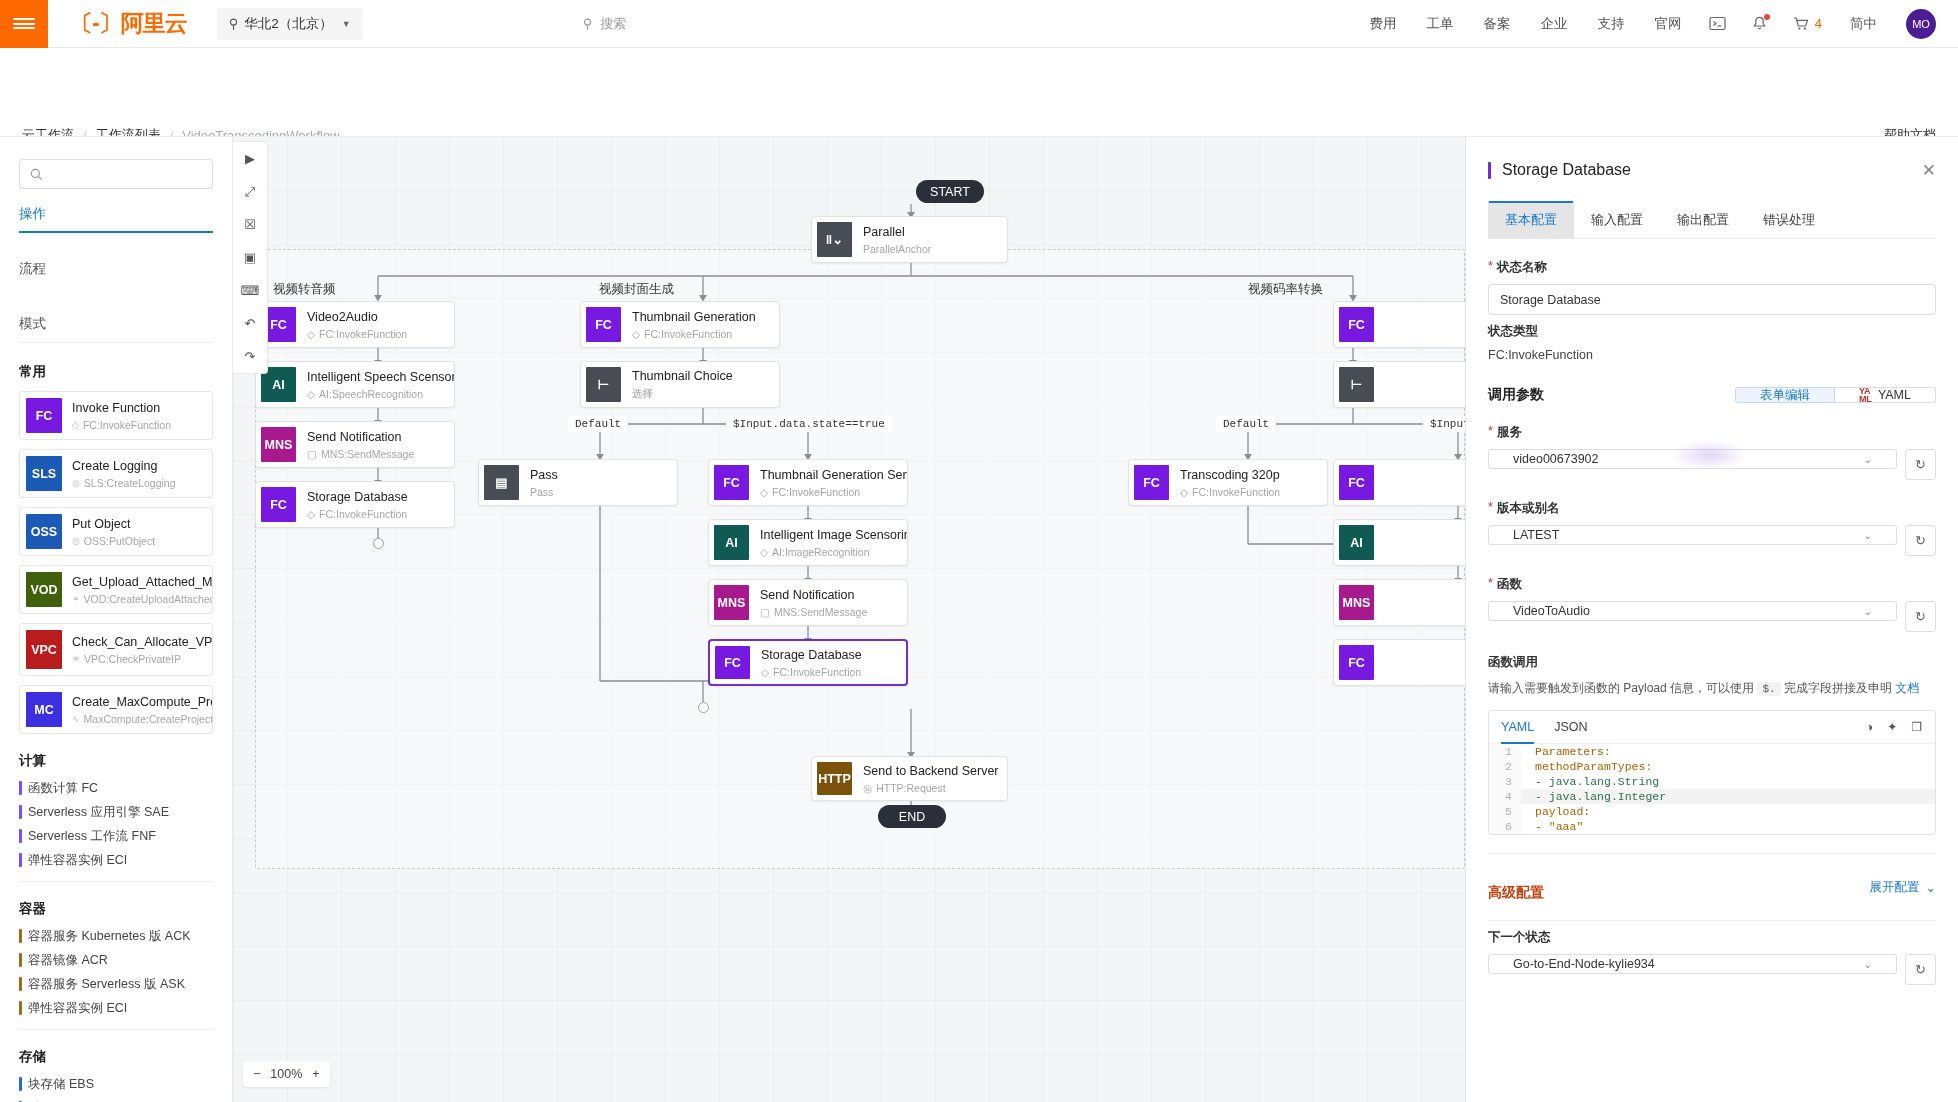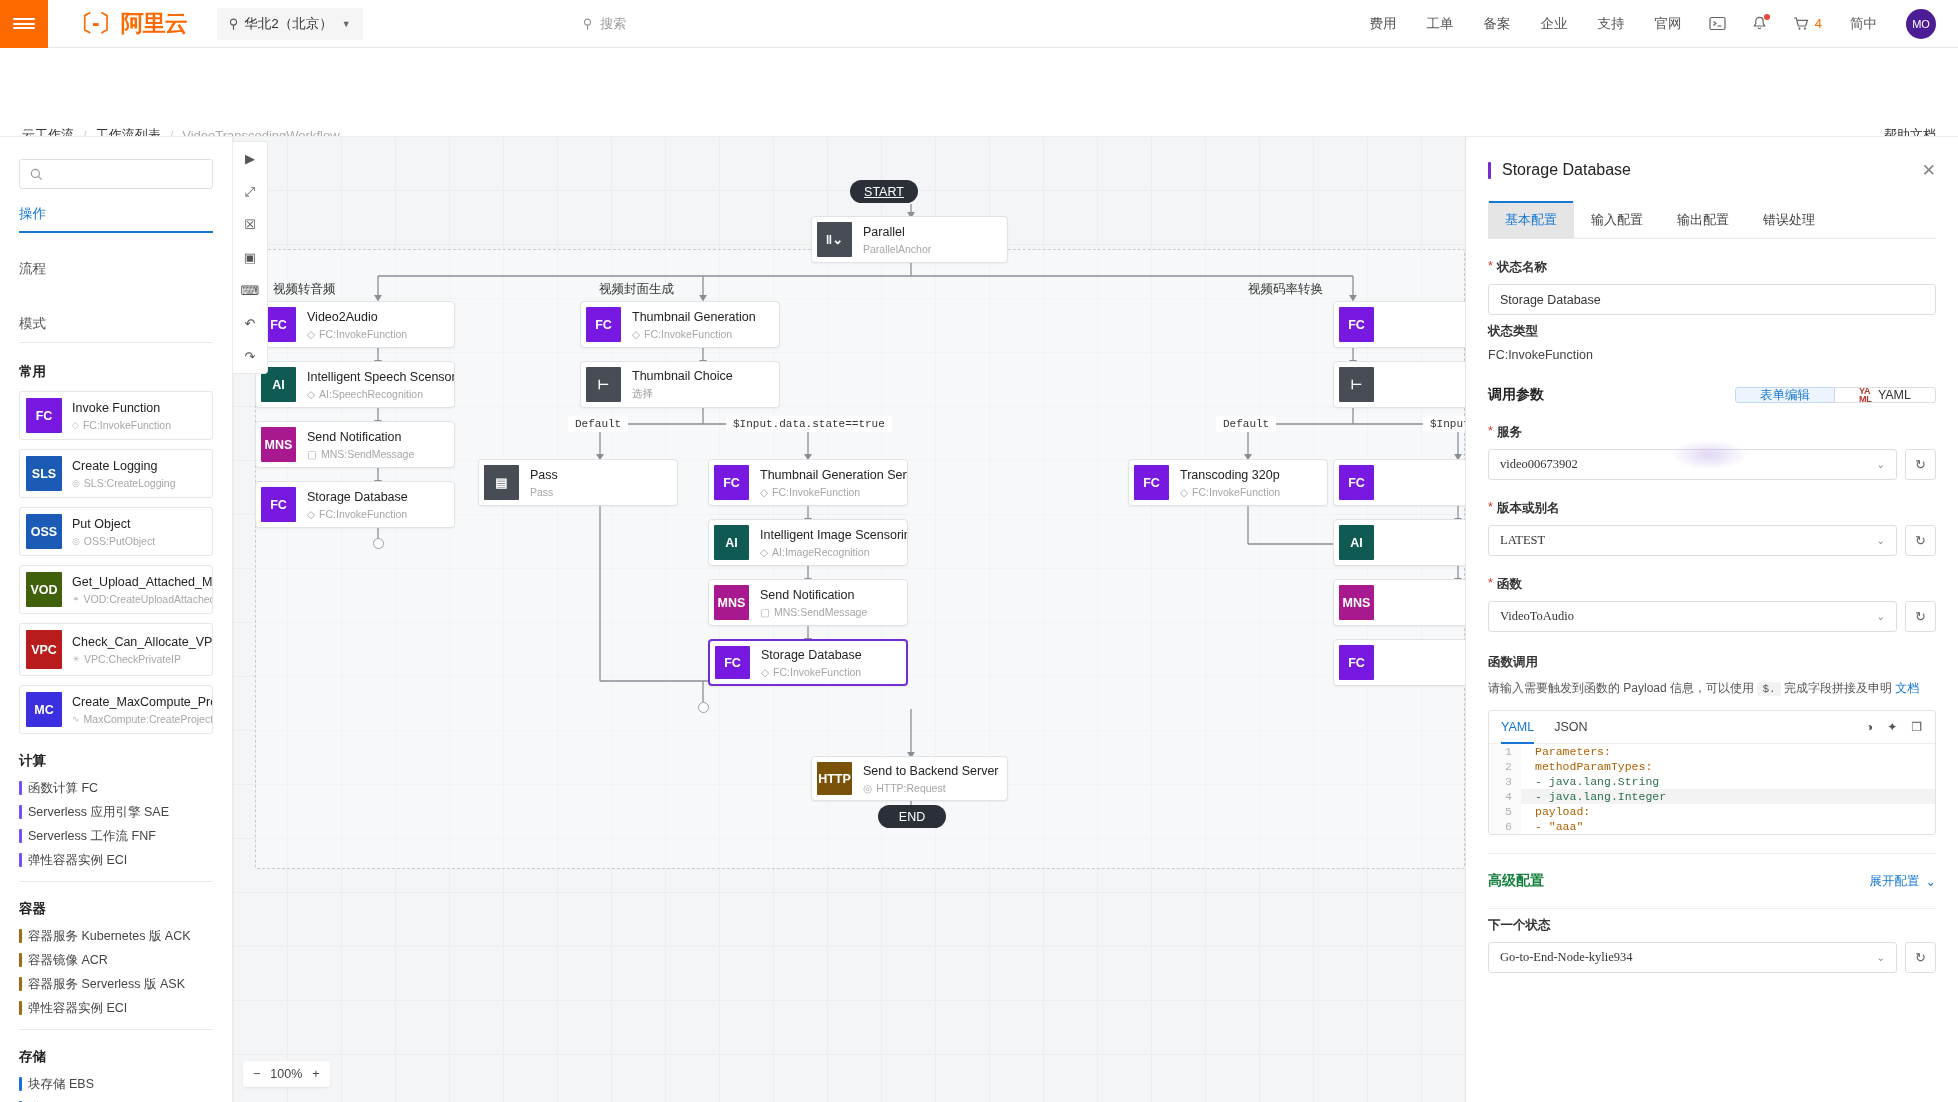--- a/index.html
+++ b/index.html
@@ -184,22 +184,22 @@
   .rp-label{ font-size:12.5px; color:#333; font-weight:bold; margin:20px 22px 8px 22px; display:flex; gap:4px;}
   .rp-label .req{ color:#d93026; font-weight:normal;}
   .rp-label.norm{ font-weight:bold;margin-top:8px;}
   .rp-input{
     margin:0 22px; height:31px; border:1px solid #dcdee3; border-radius:3px; background:#fff;
     display:flex; align-items:center; padding:0 11px; font-size:12.5px; color:#333; cursor:text;
   }
   .rp-static{ font-size:12.5px; color:#444; margin:7px 22px 0 22px;}
   .rp-select-row{ display:flex; margin:0 22px; gap:8px;}
   .rp-select{
-    flex:1; height:31px; border:1px solid #dcdee3; border-radius:3px; background:#fff;
-    display:flex; align-items:center; padding:0 11px; font-size:12.5px; color:#333; cursor:pointer;font-family:Liberation Serif, serif;
+    flex:1; height:20px; border:1px solid #dcdee3; border-radius:3px; background:#fff;
+    display:flex; align-items:center; padding:0 24px; font-size:12.5px; color:#333; cursor:pointer;
   }
   .rp-select .cv{ margin-left:auto; font-size:10px; color:#888;}
   .rp-refresh{
     width:31px; height:31px; border:1px solid #dcdee3; border-radius:3px; background:#fff;
     display:flex; align-items:center; justify-content:center; font-size:13px; color:#666; cursor:pointer;
   }
   #rp-sec-row{ display:flex; align-items:center; margin:24px 22px 0 22px;gap:30px;}
   #rp-sec-title{ font-size:14px; font-weight:bold; color:#222;}
   #rp-seg{ margin-left:auto; display:flex;}
   #rp-seg .s{
@@ -220,21 +220,21 @@
   #ed-tabs .et.active::after{ content:''; position:absolute; left:0; right:0; bottom:0; height:2px; background:#1677d2;}
   #ed-icons{ margin-left:auto; display:flex; gap:14px; padding-right:13px; color:#555; font-size:12px;}
   #ed-icons span{ cursor:pointer;}
   .ed-line{ display:flex; font-family:"Liberation Mono", monospace; font-size:11.5px; line-height:15px;}
   .ed-line.hl{ background:#f3f3f3;}
   .ed-no{ width:32px; flex:0 0 32px; text-align:right; padding-right:9px; color:#b2b2b2; background:#fafafa;}
   .ed-code{ padding-left:14px; white-space:pre; }
   .k-key{ color:#b06000;} .k-val{ color:#2f6f4f;} .k-str{ color:#b06000;}
   .rp-div{ height:1px; background:#eee; margin:18px 22px 0 22px;}
   #adv-row{ display:flex; align-items:center; margin:18px 22px 0 22px;}
-  #adv-title{ font-size:14px; font-weight:bold; color:#15803d;}
+  #adv-title{ font-size:14px; font-weight:bold; color:#c2410c;margin-top:12px;}
   #adv-link{ margin-left:auto; font-size:12.5px; color:#1677d2; cursor:pointer; display:flex; align-items:center; gap:6px;}
   .blur-blob{
     position:absolute; left:1670px; top:440px; width:78px; height:30px; border-radius:50%;
     background:radial-gradient(ellipse at center, rgba(150,110,220,.28), rgba(150,110,220,0) 70%);
     pointer-events:none; z-index:9;
   }
 </style>
 </head>
 <body>
 
@@ -482,21 +482,21 @@
       <path d="M1015,370 L1015,408"></path>
       <path d="M1015,408 L1225,408"></path>
       <path d="M1225,370 L1225,386" marker-end="url(#ah)"></path>
       <path d="M1225,430 L1225,446" marker-end="url(#ah)"></path>
 
       <path d="M678,573 L678,620" marker-end="url(#ah)"></path>
       <path d="M678,665 L678,680" marker-end="url(#ah)"></path>
     </g>
   </svg>
 
-  <div class="pill" style="left:617px; top:44px; width:68px;text-decoration:underline;">
+  <div class="pill" style="left:683px; top:44px; width:68px;">
     <span>START</span>
   </div>
 
   <div class="node" style="left:578px; top:80px; width:197px;">
     <div class="nbadge dark">‖⌄</div>
     <div class="nbody">
       <div class="ntitle">Parallel</div>
       <div class="nsub">ParallelAnchor</div>
     </div>
   </div>

